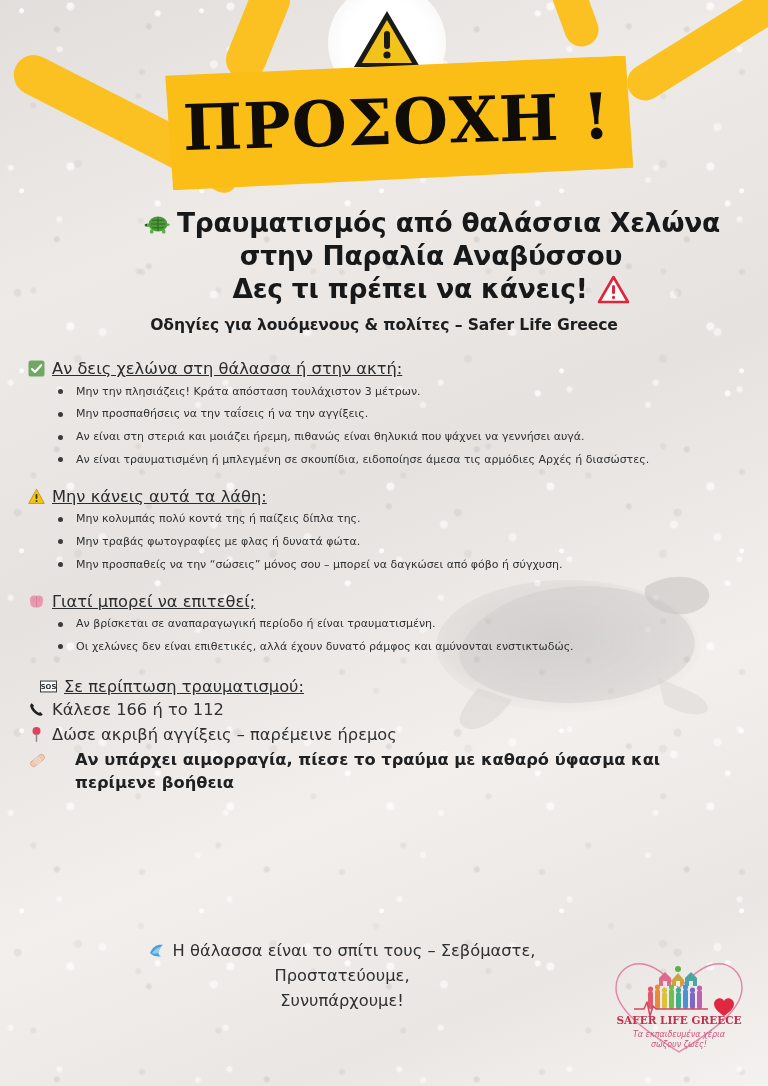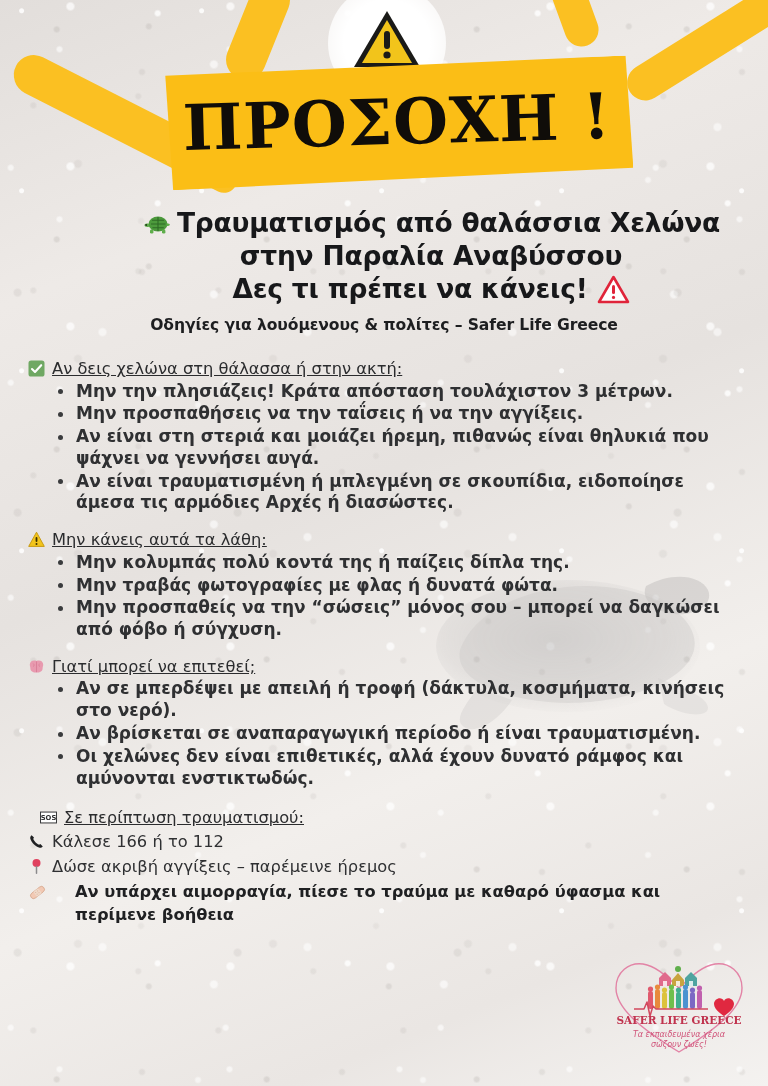--- a/index.html
+++ b/index.html
@@ -162,24 +162,23 @@
     text-decoration: underline;
   }
   .sec-head .sec-icon { flex: 0 0 auto; margin-top: 2px; }
   .sec-head .sec-label { flex: 1 1 auto; }
 
   ul.bullets { list-style: none; margin: 0 0 0 26px; padding: 0; }
   ul.bullets li {
     position: relative;
     padding-left: 22px;
     margin-bottom: 1px;
-    font-size: 17px;
+    font-size: 11px;
     line-height: 21.8px;
     color: #2f3032;
-    font-weight: bold;
   }
   ul.bullets li::before {
     content: "";
     position: absolute;
     left: 4px; top: 8.5px;
     width: 5px; height: 5px;
     border-radius: 50%;
     background: #3a3b3d;
   }
 
@@ -326,21 +325,20 @@
             <path d="M8.5 3 C11.6 1.6 15.2 3.3 15.2 6.6 C15.2 8.3 14.6 9.3 14.6 10.4
                      C14.6 13 12 14.6 8.5 14.6 C5 14.6 2.4 13 2.4 10.4
                      C2.4 9.3 1.8 8.3 1.8 6.6 C1.8 3.3 5.4 1.6 8.5 3 Z" fill="#E89AAF"></path>
             <path d="M8.5 3.4 L8.5 14.2" stroke="#D87D96" stroke-width="0.9"></path>
             <path d="M5.2 5.5 C6.5 6.6 6.2 8 5 8.8 M11.8 5.5 C10.5 6.6 10.8 8 12 8.8" stroke="#D87D96" stroke-width="0.8" fill="none"></path>
           </svg>
         </span>
         <span class="sec-label">Γιατί μπορεί να επιτεθεί;</span>
       </div>
       <ul class="bullets">
-        <li>Αν σε μπερδέψει με απειλή ή τροφή (δάκτυλα, κοσμήματα, κινήσεις στο νερό).</li>
         <li>Αν βρίσκεται σε αναπαραγωγική περίοδο ή είναι τραυματισμένη.</li>
         <li>Οι χελώνες δεν είναι επιθετικές, αλλά έχουν δυνατό ράμφος και αμύνονται ενστικτωδώς.</li>
       </ul>
     </div>
 
     <div class="section" style="margin-top:18px;">
       <div class="sec-head" style="padding-left:12px;">
         <span class="sec-icon">
           <svg class="ic16" viewBox="0 0 20 14">
             <rect x="0.6" y="0.6" width="18.8" height="12.8" fill="#ffffff" stroke="#3a3b3d" stroke-width="1.2"></rect>
@@ -382,20 +380,32 @@
               <circle cx="8.2" cy="10.6" r="0.5" fill="#D6A88E"></circle>
               <circle cx="10.6" cy="10.6" r="0.5" fill="#D6A88E"></circle>
             </g>
           </svg>
         </span>
         <span class="em-text">Αν υπάρχει αιμορραγία, πίεσε το τραύμα με καθαρό ύφασμα και περίμενε βοήθεια</span>
       </div>
     </div>
   </div>
 
+  <div id="footer-message">
+    <div>
+      <svg class="wave-emoji" viewBox="0 0 19 14">
+        <path d="M1 10 C4 3 9 1 14 2 C11 4 9.5 6.5 9.5 9.5 C9.5 11.5 10.5 12.8 12 13.5
+                 C7.5 13.8 3 12.8 1 10 Z" fill="#4E9FD4"></path>
+        <path d="M3 10.6 C5.5 5.8 9 4 12.6 4.2 C10.6 6 9.8 7.8 10 10
+                 C8 10.6 5 10.8 3 10.6 Z" fill="#8FCBEB"></path>
+      </svg><span>Η θάλασσα είναι το σπίτι τους – Σεβόμαστε,</span>
+    </div>
+    <div>Προστατεύουμε,</div>
+    <div>Συνυπάρχουμε!</div>
+  </div>
 
   <svg id="logo" viewBox="0 0 150 112">
 
     <path d="M75 104 C36 80 12 60 12 40 C12 24 25 14 39 16 C52 18 62 28 75 40
              C88 28 98 18 111 16 C125 14 138 24 138 40 C138 60 114 80 75 104 Z" fill="none" stroke="#E0719A" stroke-width="1.4" opacity="0.85"></path>
 
     <g>
       <path d="M55 30 L61 24 L67 30 L67 38 L55 38 Z" fill="#E06A8C"></path>
       <path d="M68 32 L74 25 L80 32 L80 38 L68 38 Z" fill="#C9A43F"></path>
       <path d="M81 30 L87 24 L93 30 L93 38 L81 38 Z" fill="#4FA4A0"></path>

